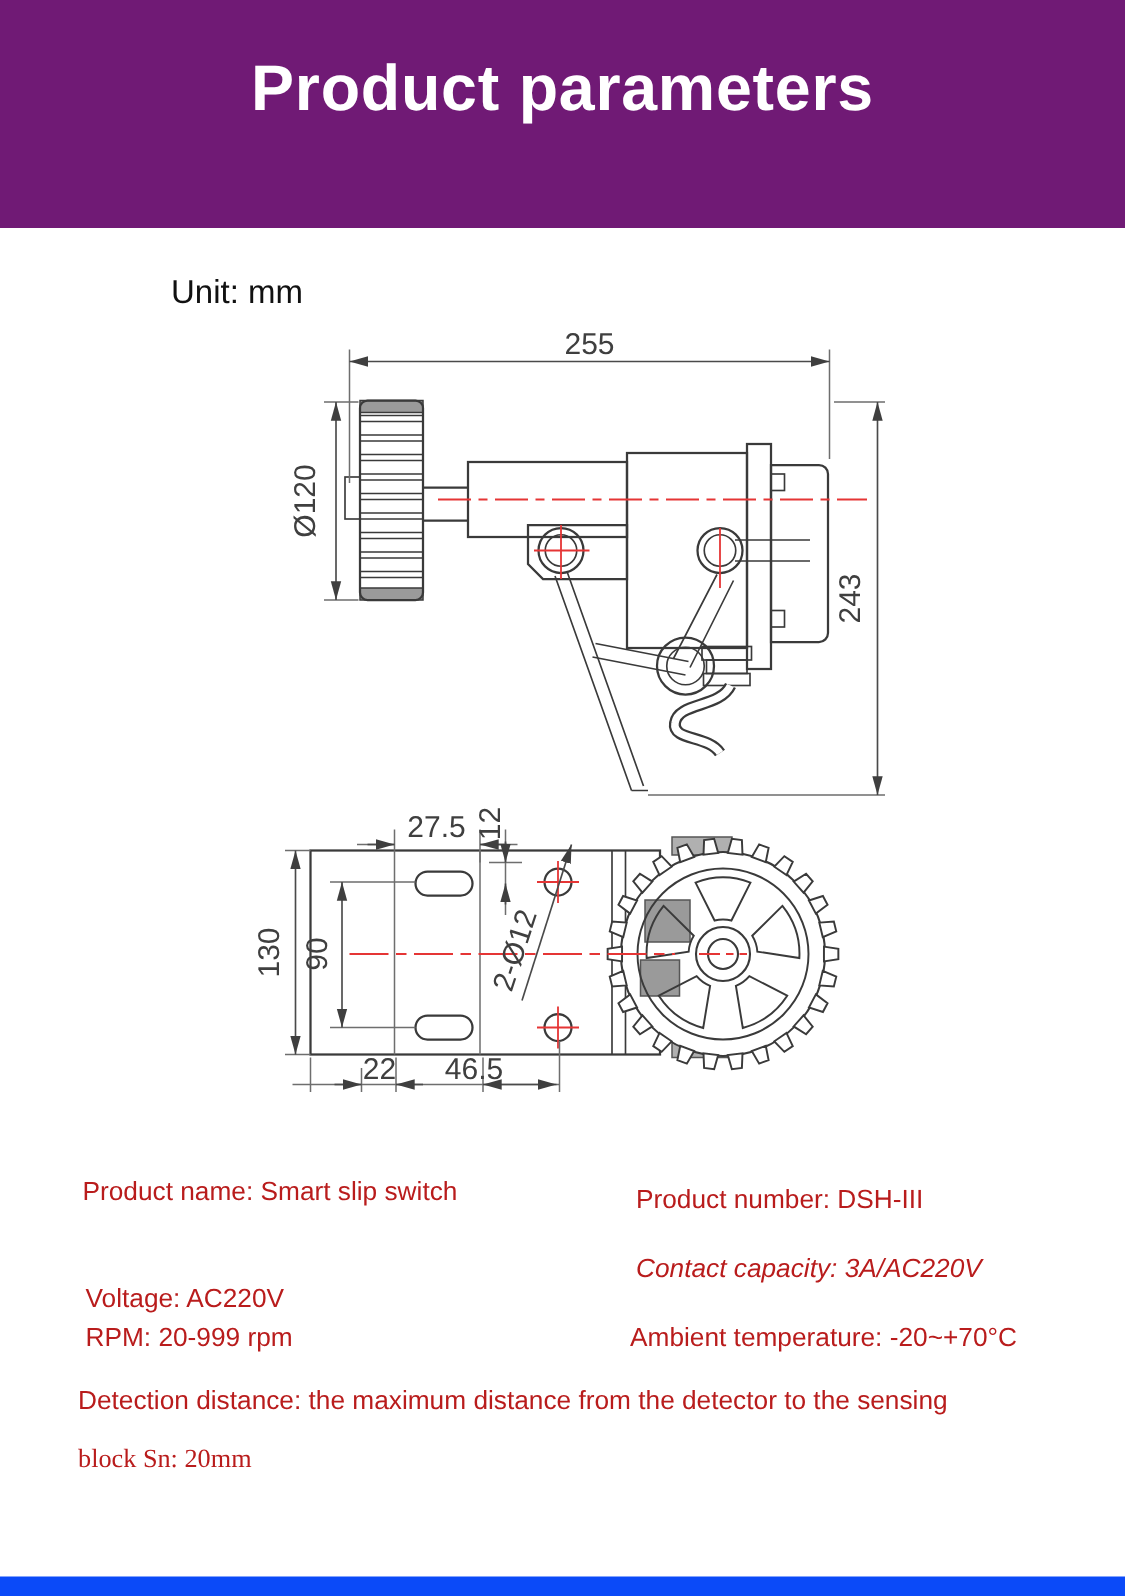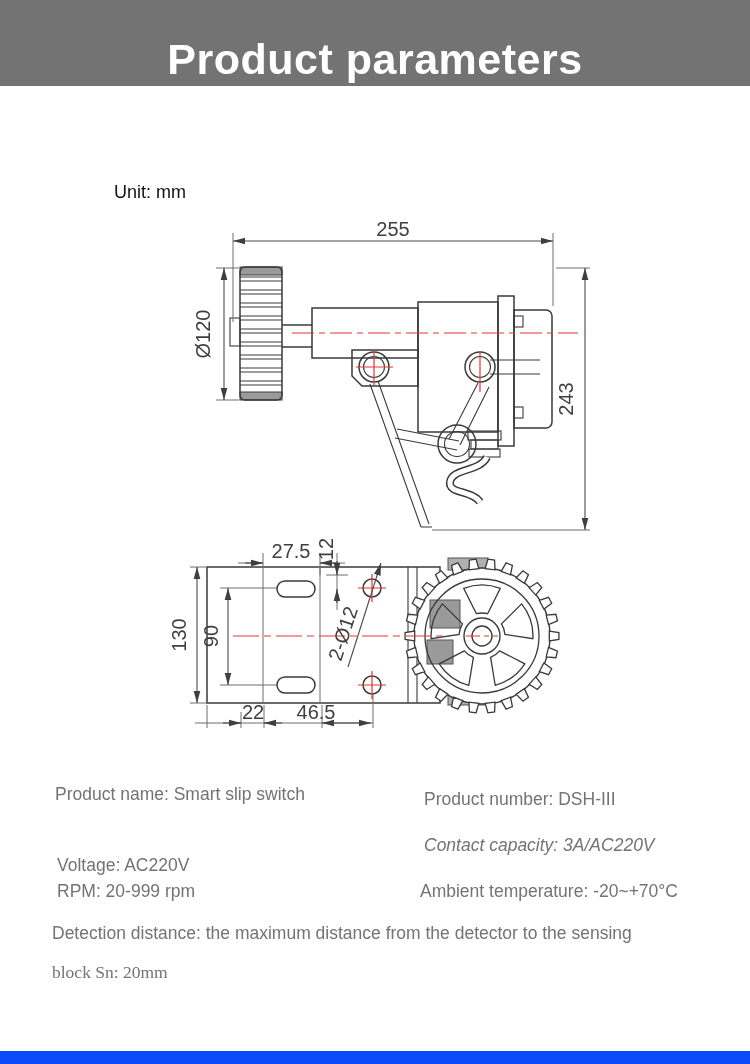--- a/index.html
+++ b/index.html
@@ -1,24 +1,24 @@
 <!DOCTYPE html>
 <html><head>
 <meta charset="utf-8">
 <style>
   html,body{margin:0;padding:0;}
   body{width:750px;height:1064px;background:#ffffff;position:relative;overflow:hidden;
        font-family:"Liberation Sans",sans-serif;}
   .page{position:absolute;inset:0;}
-  .header{position:absolute;left:0;top:0;width:750px;height:86px;background:#737373;}
+  .header{position:absolute;left:0;top:0;width:750px;height:152px;background:#701a75;}
   .header h1{margin:0;color:#ffffff;text-align:center;line-height:118px;
              font-size:43px;font-weight:700;letter-spacing:0.5px;}
-  .unit{position:absolute;left:114px;top:182px;font-size:18px;color:#111;}
+  .unit{position:absolute;left:114px;top:182px;font-size:22px;color:#111;}
   #draw{position:absolute;left:0;top:0;}
-  .spec{position:absolute;font-size:17.5px;color:#737373;white-space:nowrap;}
+  .spec{position:absolute;font-size:17.5px;color:#b91c1c;white-space:nowrap;}
   .sp-name{left:55px;top:784px;}
   .sp-num{left:424px;top:789px;}
   .sp-volt{left:57px;top:855px;}
   .sp-cap{left:424px;top:835px;font-style:italic;}
   .sp-rpm{left:57px;top:881px;}
   .sp-amb{left:420px;top:881px;}
   .sp-det1{left:52px;top:923px;}
   .sp-det2{left:52px;top:962px;font-family:Liberation Serif, serif;}
   .footer-bar{position:absolute;left:0;bottom:0;width:750px;height:13px;background:#0b4af8;}
   

